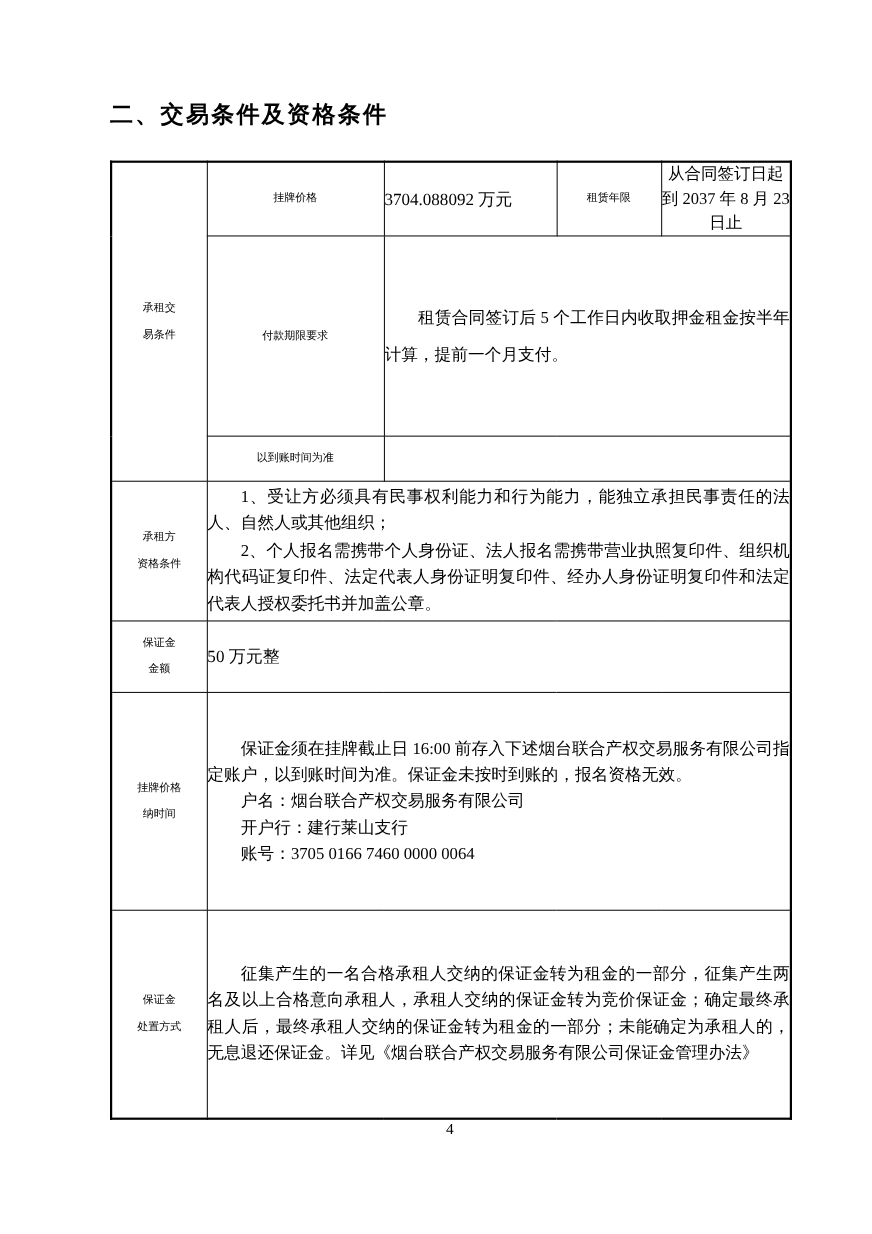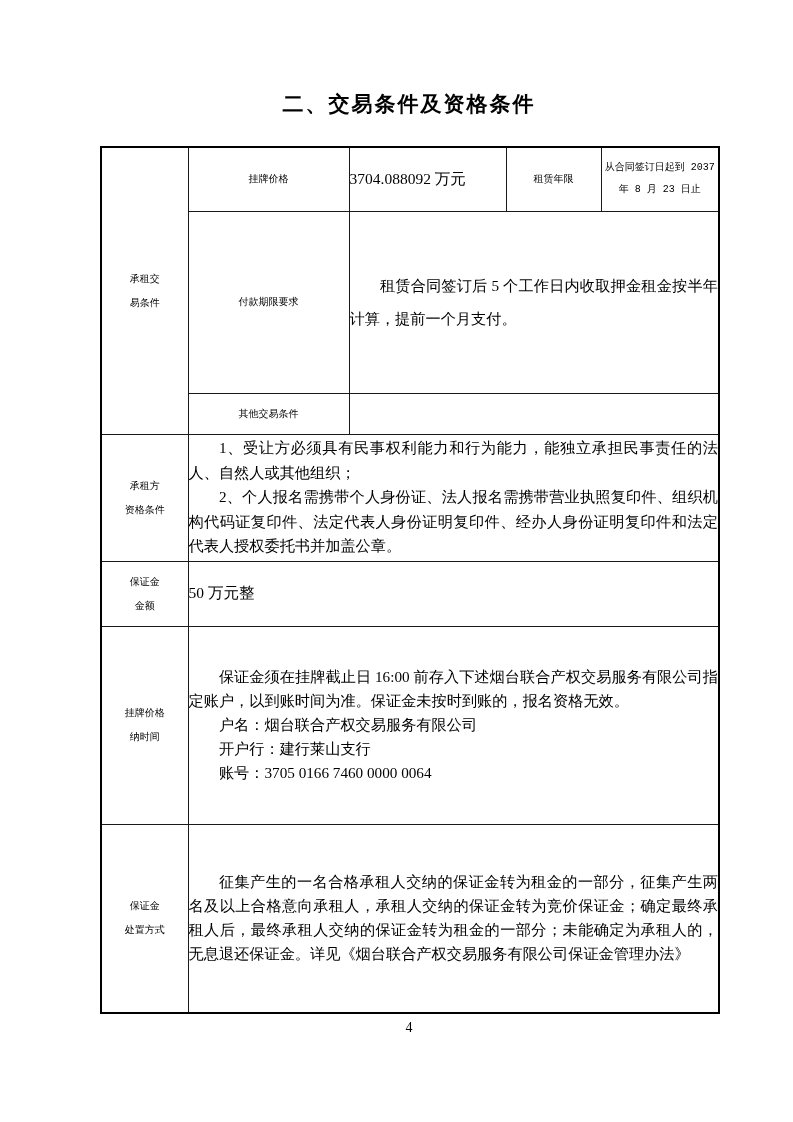--- a/index.html
+++ b/index.html
@@ -14,21 +14,20 @@
     background: #ffffff;
     color: #000000;
     font-family: "Liberation Serif", "DejaVu Serif", serif;
     overflow: hidden;
   }
   .doc-title {
     position: absolute;
     top: 90px;
     left: 100px;
     width: 618px;
-    text-align: center;
     font-size: 21px;
     font-weight: 700;
     letter-spacing: 2px;
     white-space: nowrap;
   }
   table.doc-table {
     position: absolute;
     top: 146px;
     left: 100px;
     width: 618px;
@@ -48,24 +47,23 @@
     font-size: 10px;
     line-height: 24px;
     white-space: pre-line;
   }
   .val-center {
     text-align: left;
     font-size: 15.5px;
   }
   .term-cell {
     text-align: center;
-    font-size: 10px;
+    font-size: 15px;
     line-height: 22px;
     padding: 2px 7px;
-    font-family: Liberation Mono, monospace;
   }
   .content {
     text-align: justify;
     padding: 4px 12px;
     font-size: 15.2px;
   }
   .content p {
     margin: 0;
     text-indent: 2em;
   }
@@ -105,21 +103,21 @@
         <td class="lbl">租赁年限</td>
         <td class="term-cell">从合同签订日起到 2037 年 8 月 23 日止</td>
       </tr>
       <tr style="height:182px">
         <td class="lbl">付款期限要求</td>
         <td colspan="3" class="content lh-33">
           <p>租赁合同签订后 5 个工作日内收取押金租金按半年计算，提前一个月支付。</p>
         </td>
       </tr>
       <tr style="height:41px">
-        <td class="lbl">其他交易条件</td>
+        <td class="lbl">以到账时间为准</td>
         <td colspan="3" class="content"></td>
       </tr>
       <tr style="height:127px">
         <td class="lbl">承租方
 资格条件</td>
         <td colspan="4" class="content lh-24">
           <p>1、受让方必须具有民事权利能力和行为能力，能独立承担民事责任的法人、自然人或其他组织；</p>
           <p>2、个人报名需携带个人身份证、法人报名需携带营业执照复印件、组织机构代码证复印件、法定代表人身份证明复印件、经办人身份证明复印件和法定代表人授权委托书并加盖公章。</p>
         </td>
       </tr>

